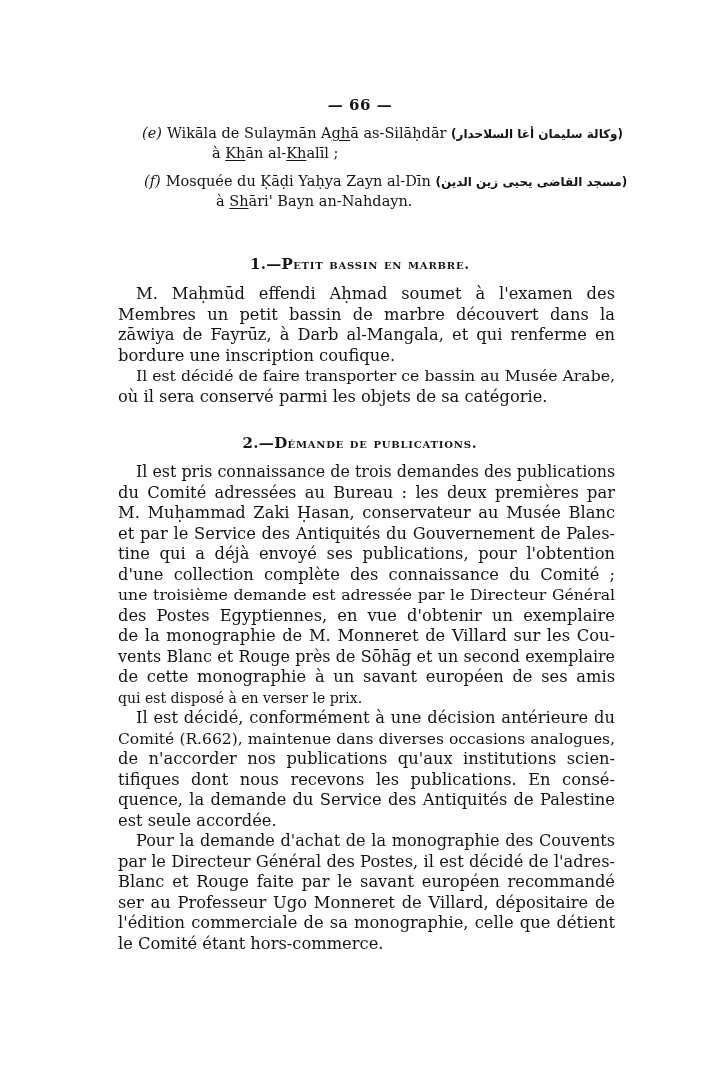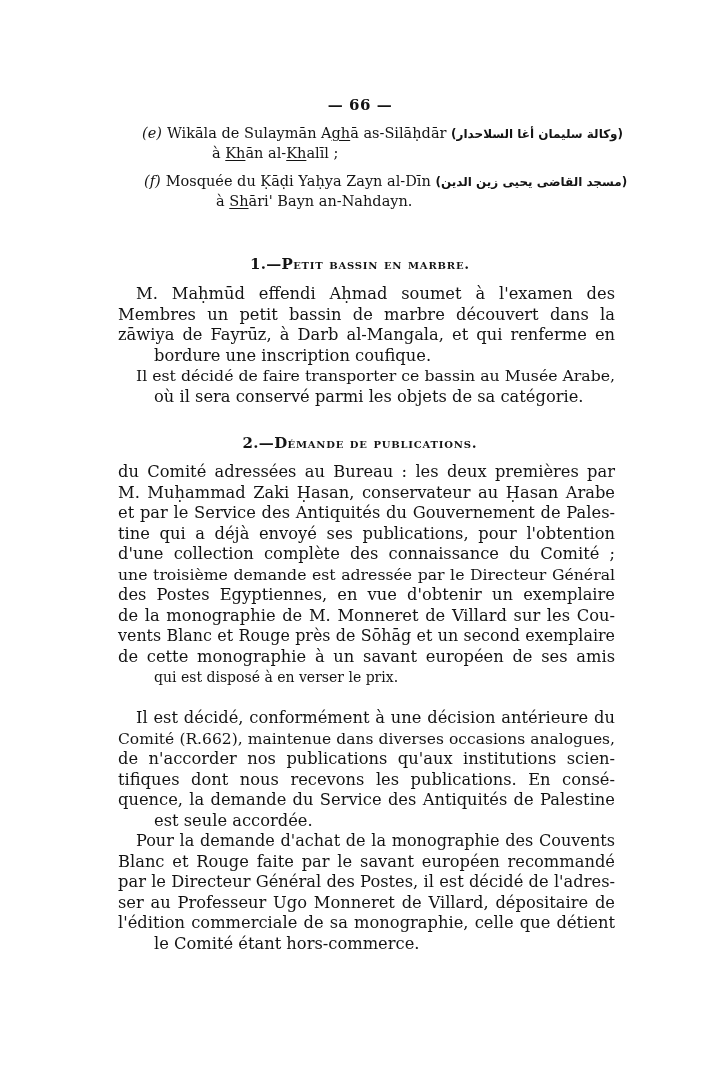--- a/index.html
+++ b/index.html
@@ -12,21 +12,21 @@
   .item .lbl { font-style: italic; margin-right: 5px; }
   .item .l2 { padding-left: 70px; display: block; }
   .item .ar { font-family: "DejaVu Sans", sans-serif; font-size: 12px; font-weight: bold; }
   u { text-decoration-thickness: 1px; text-underline-offset: 2px; }
   .heading { position: absolute; left: 0; width: 720px; text-align: center; font-size: 15px; font-weight: bold;
              letter-spacing: 0.3px; }
   .heading .sc { font-variant: small-caps; font-size: 14px; letter-spacing: 0.8px; }
   .para { position: absolute; left: 118px; width: 497px; font-size: 16.3px; line-height: 20.5px;
           text-align: justify; }
   .para .ln { display: block; text-align: justify; text-align-last: justify; height: 20.5px; white-space: nowrap; }
-  .para .ln.last { text-align-last: left; margin-left: 36px; }
+  .para .ln.last { text-align-last: left; }
   .para .ln.ind { padding-left: 18px; }
 </style>
 </head>
 <body>
 
 <div class="page">
 
   <div class="pagenum">— 66 —</div>
 
   <div class="item" style="top:124px;">
@@ -54,22 +54,23 @@
   <div class="para" style="top:366px;">
     <span class="ln ind" style="font-size: 15.7px;">Il est décidé de faire transporter ce bassin au Musée Arabe,</span>
     <span class="ln last" style="font-size: 16.3px;">où il sera conservé parmi les objets de sa catégorie.</span>
   </div>
 
   <div class="heading" style="top:434px;">
     <span>2.—</span><span>D</span><span class="sc">émande de publications.</span>
   </div>
 
   <div class="para" style="top:462px;">
+    <span class="ln ind" style="font-size: 15.9px;">Il est pris connaissance de trois demandes des publications</span>
     <span class="ln" style="font-size: 16.3px;">du Comité adressées au Bureau : les deux premières par</span>
-    <span class="ln" style="font-size: 16.3px;">M. Muḥammad Zaki Ḥasan, conservateur au Ḥasan Arabe</span>
+    <span class="ln" style="font-size: 16.3px;">M. Muḥammad Zaki Ḥasan, conservateur au Musée Blanc</span>
     <span class="ln" style="font-size: 16.3px;">et par le Service des Antiquités du Gouvernement de Pales-</span>
     <span class="ln" style="font-size: 16.3px;">tine qui a déjà envoyé ses publications, pour l'obtention</span>
     <span class="ln" style="font-size: 16.3px;">d'une collection complète des connaissance du Comité ;</span>
     <span class="ln" style="font-size: 15.7px;">une troisième demande est adressée par le Directeur Général</span>
     <span class="ln" style="font-size: 16.3px;">des Postes Egyptiennes, en vue d'obtenir un exemplaire</span>
     <span class="ln" style="font-size: 16.3px;">de la monographie de M. Monneret de Villard sur les Cou-</span>
     <span class="ln" style="font-size: 15.9px;">vents Blanc et Rouge près de Sōhāg et un second exemplaire</span>
     <span class="ln" style="font-size: 16.3px;">de cette monographie à un savant européen de ses amis</span>
     <span class="ln last" style="font-size: 14px;">qui est disposé à en verser le prix.</span>
   </div>
@@ -78,20 +79,20 @@
     <span class="ln ind" style="font-size: 16.3px;">Il est décidé, conformément à une décision antérieure du</span>
     <span class="ln" style="font-size: 15.5px;">Comité (R.662), maintenue dans diverses occasions analogues,</span>
     <span class="ln" style="font-size: 16.3px;">de n'accorder nos publications qu'aux institutions scien-</span>
     <span class="ln" style="font-size: 16.3px;">tifiques dont nous recevons les publications.  En consé-</span>
     <span class="ln" style="font-size: 16.3px;">quence, la demande du Service des Antiquités de Palestine</span>
     <span class="ln last" style="font-size: 16.3px;">est seule accordée.</span>
   </div>
 
   <div class="para" style="top:831px;">
     <span class="ln ind" style="font-size: 16.1px;">Pour la demande d'achat de la monographie des Couvents</span>
+    <span class="ln" style="font-size: 16.3px;">par le Directeur Général des Postes, il est décidé de l'adres-</span>
     <span class="ln" style="font-size: 16.3px;">Blanc et Rouge faite par le savant européen recommandé</span>
-    <span class="ln" style="font-size: 16.3px;">par le Directeur Général des Postes, il est décidé de l'adres-</span>
     <span class="ln" style="font-size: 16.3px;">ser au Professeur Ugo Monneret de Villard, dépositaire de</span>
     <span class="ln" style="font-size: 16.3px;">l'édition commerciale de sa monographie, celle que détient</span>
     <span class="ln last" style="font-size: 16.3px;">le Comité étant hors-commerce.</span>
   </div>
 
 </div>
 
 </body></html>

